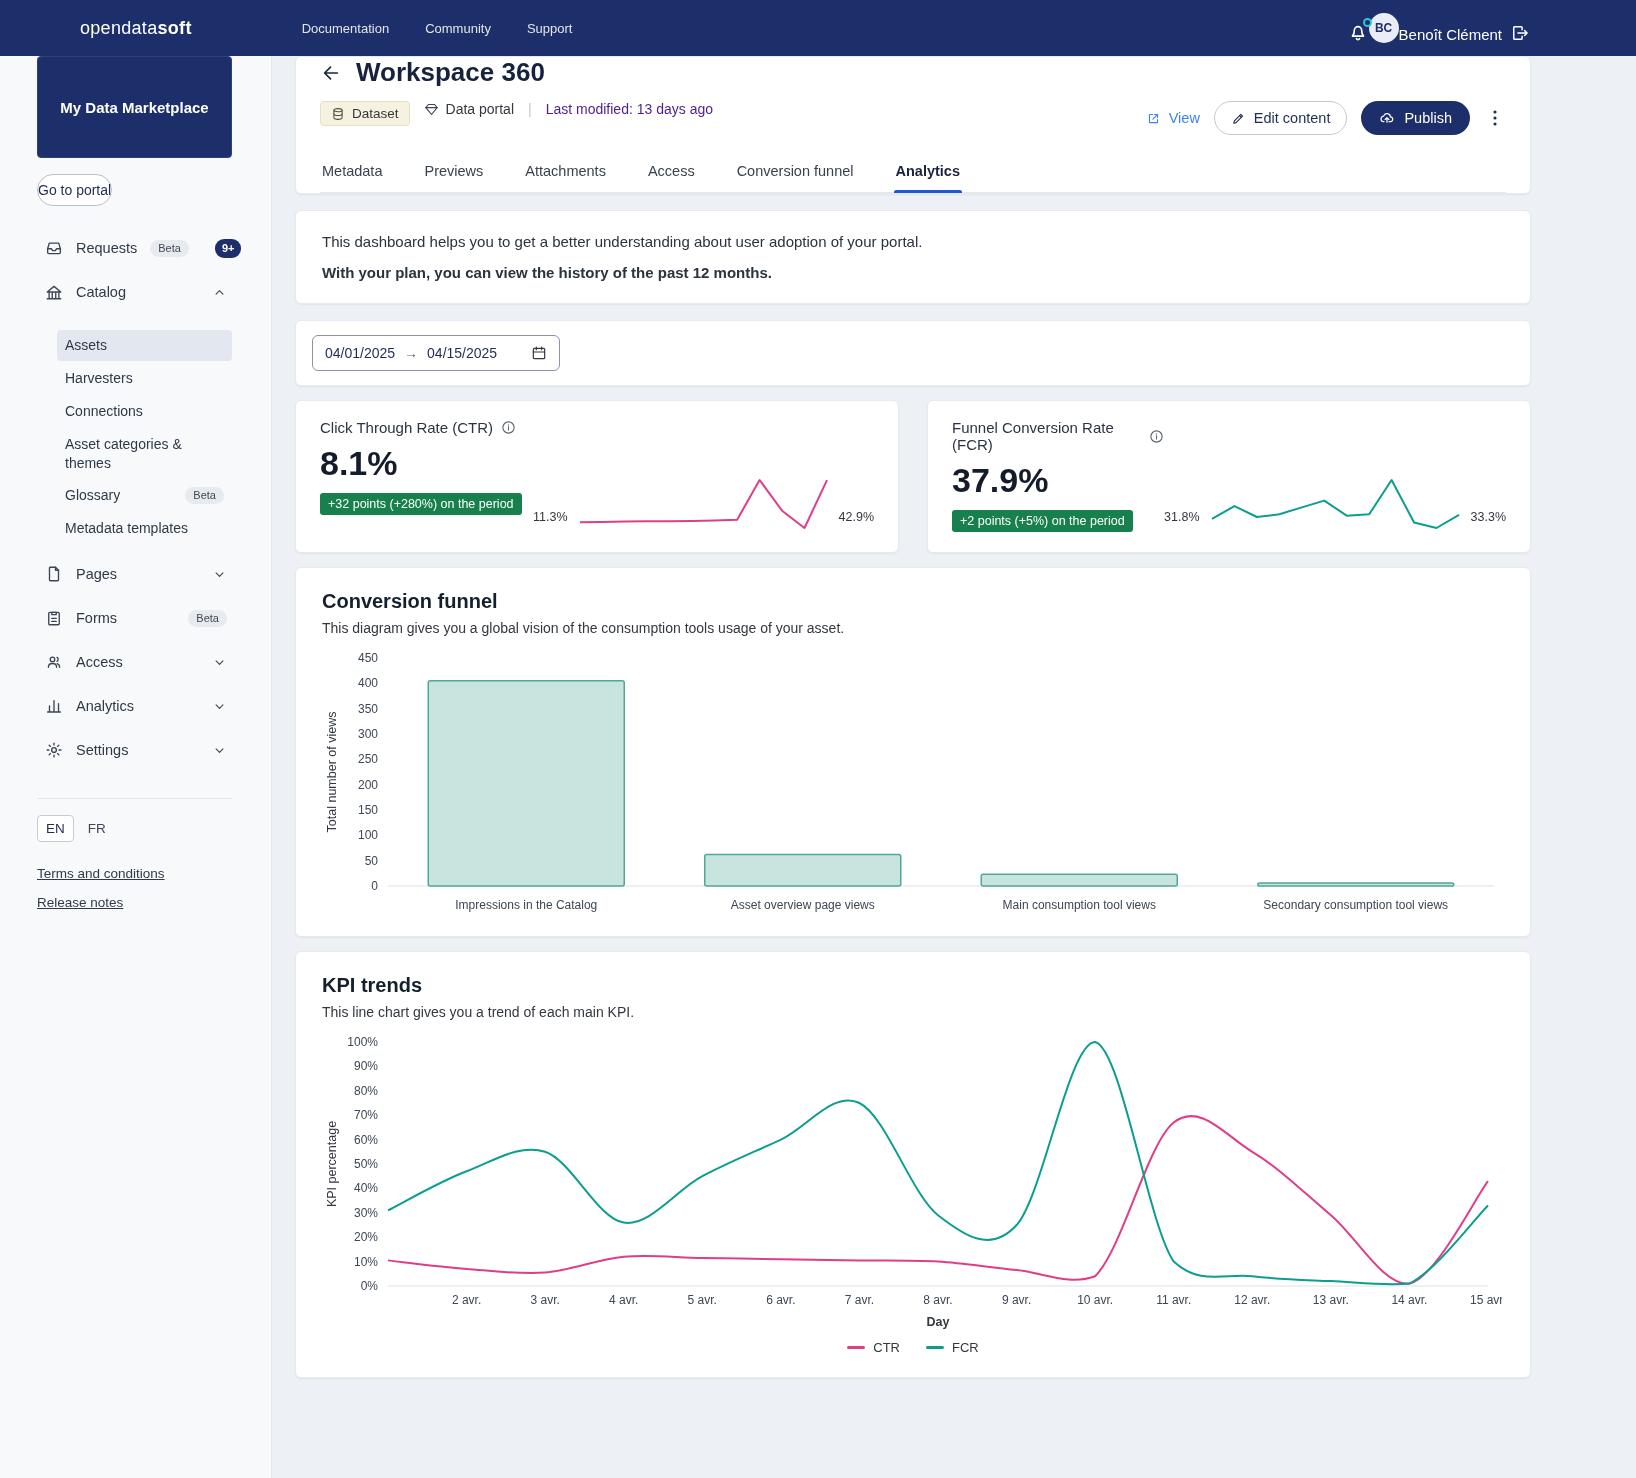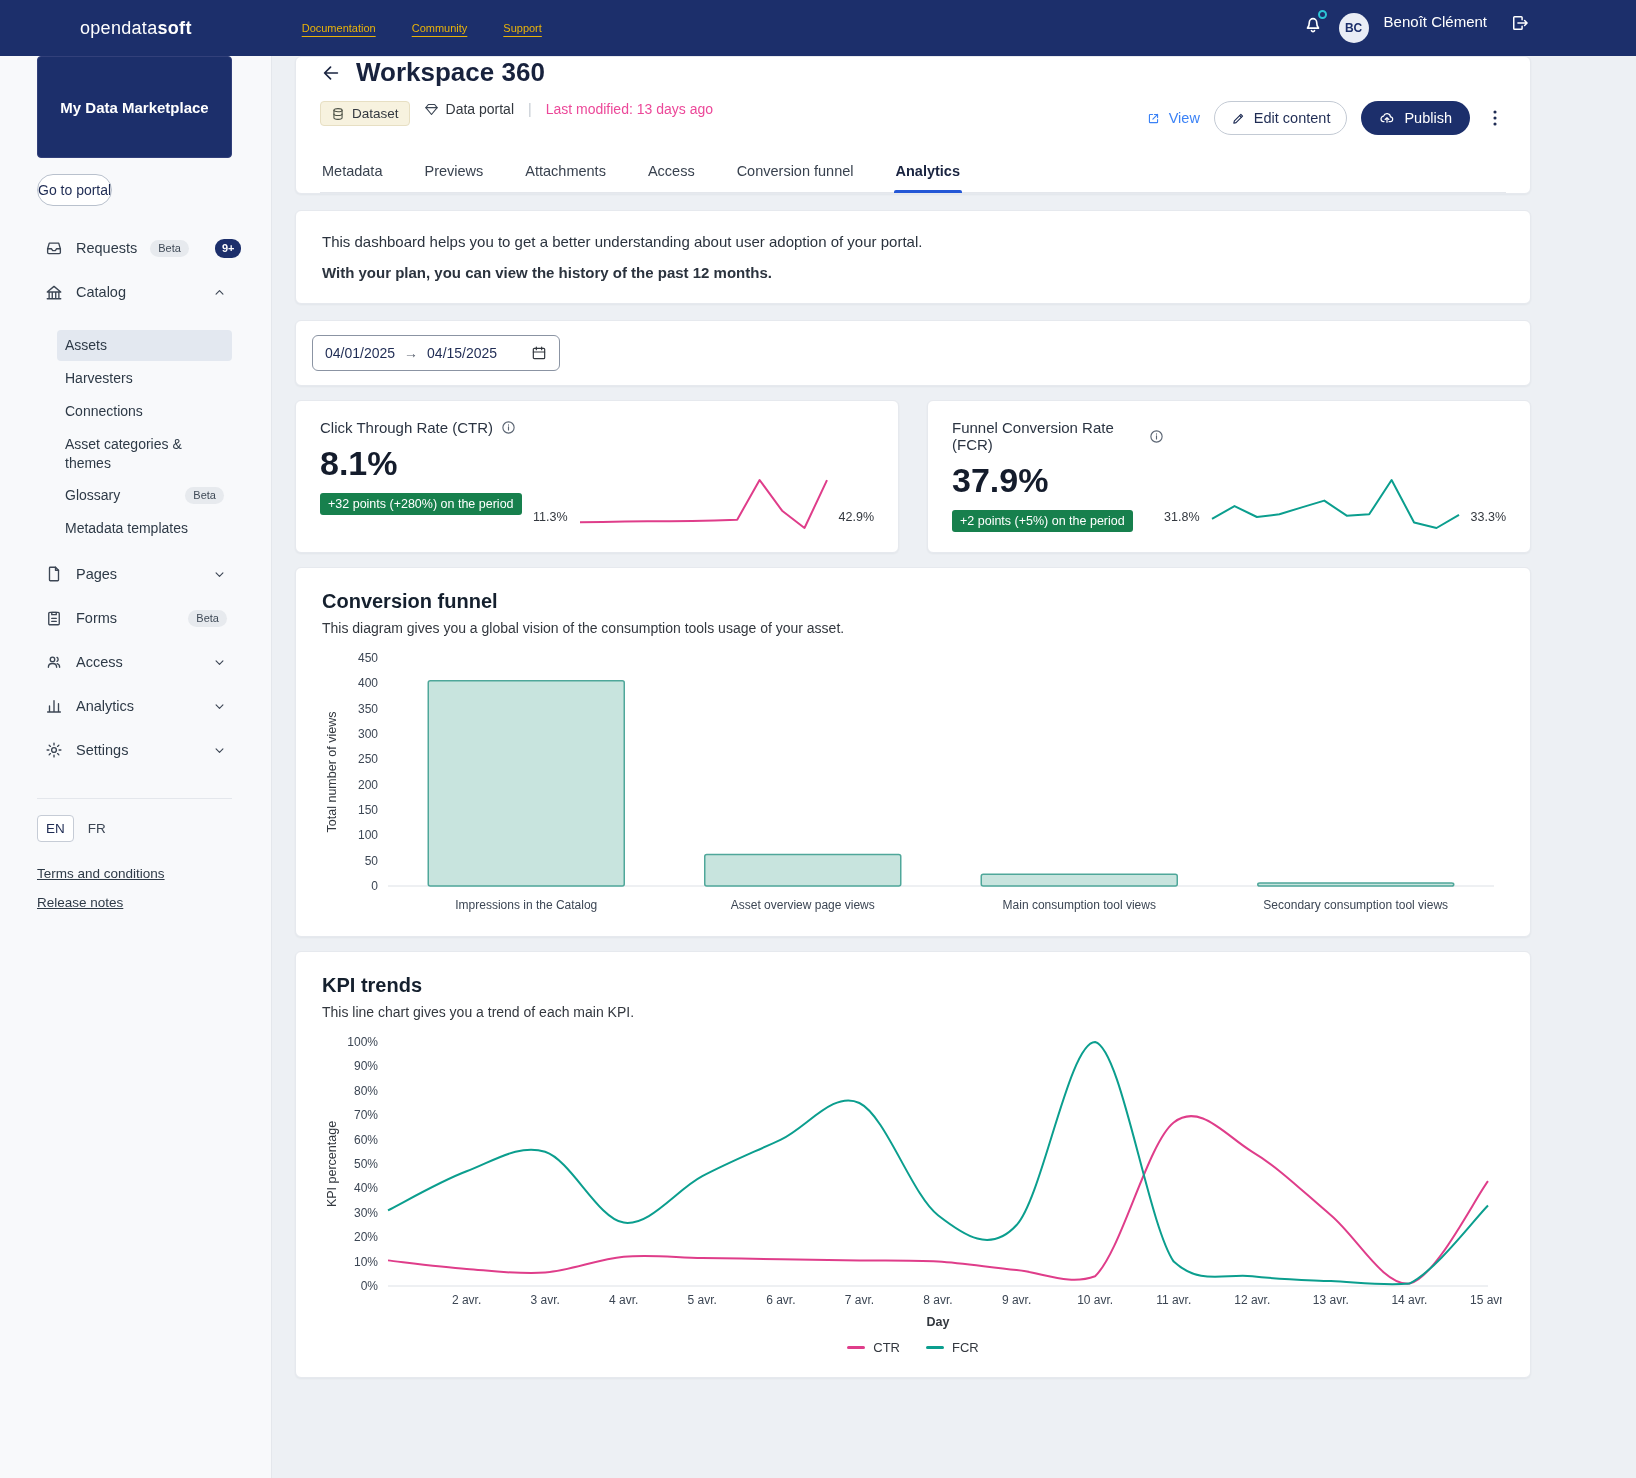--- a/index.html
+++ b/index.html
@@ -7,22 +7,22 @@
   }
   *{box-sizing:border-box;margin:0;padding:0}
   html,body{width:1636px;height:1478px}
   body{font-family:"Liberation Sans",sans-serif;background:#edf0f4;color:#2e3a47;overflow:hidden}
   [data-icon]{display:inline-block;flex:none}
   
   .topbar{height:56px;background:var(--navy);display:flex;align-items:center;padding:0 106px 0 80px;color:#fff}
   .logo{font-size:18px;letter-spacing:.3px;cursor:pointer;font-weight:300}
   .logo b{font-weight:700}
   .topnav{display:flex;gap:36px;margin-left:110px}
-  .topnav a{color:#eab308;font-size:11px;text-decoration:underline;text-underline-offset:4px;cursor:pointer}
-  .top-right{margin-left:auto;display:flex;align-items:flex-start;gap:15px}
+  .topnav a{color:#e5e5e5;font-size:13px;text-underline-offset:4px;cursor:pointer}
+  .top-right{margin-left:auto;display:flex;align-items:flex-end;}
   .bell{position:relative;width:22px;height:22px;color:#fff;cursor:pointer}
   .bell .dot{position:absolute;top:-3px;right:-3px;width:9px;height:9px;border-radius:50%;border:2.5px solid #2cc6d6;background:var(--navy)}
   .avatar{width:30px;height:30px;border-radius:50%;background:#e9edf5;color:var(--navy);font-size:12px;font-weight:700;display:flex;align-items:center;justify-content:center;cursor:pointer}
   .username{font-size:15px}
   .logout{width:20px;height:20px;color:#fff;cursor:pointer;margin-left:8px}
   
   .layout{display:flex;height:1422px}
   .sidebar{width:272px;background:#f8f9fb;border-right:1px solid #e4e7ec;flex:none}
   .main{flex:1;padding-left:23px}
   .content{width:1236px}
@@ -51,21 +51,21 @@
   .header-card{padding:0 24px 0;margin-bottom:16px}
   .title-row{display:flex;align-items:center;gap:14px}
   .back-btn{width:22px;height:22px;color:#1a2440;background:none;border:none;cursor:pointer;padding:0}
   h1{font-size:26px;font-weight:700;color:#18223d}
   .meta-row{display:flex;align-items:flex-start;gap:14px;margin-top:13px}
   .chip{display:inline-flex;align-items:center;gap:7px;background:#f7f2df;border:1px solid #e7dfc3;border-radius:4px;padding:4px 10px;font-size:13.5px;color:#33383f;cursor:pointer}
   .chip .icn{width:14px;height:14px;color:#4a4f44}
   .meta-item{display:inline-flex;align-items:center;gap:7px;font-size:14px;color:#33383f}
   .meta-item .icn{width:15px;height:15px;color:#3c4654}
   .sep{color:#c4cad2;font-size:14px}
-  .modified{font-size:14px;color:#ec4899}
+  .modified{font-size:14px;color:#4c1d95}
   .actions{margin-left:auto;display:flex;align-items:center;gap:14px}
   .view-btn{display:inline-flex;align-items:center;gap:8px;background:none;border:none;color:#3b82f6;font-size:14.5px;cursor:pointer;font-family:inherit}
   .view-btn .icn{width:15px;height:15px}
   .edit-btn{display:inline-flex;align-items:center;gap:8px;background:#fff;border:1px solid #c3cad4;border-radius:17px;padding:8px 16px;color:#1f2c54;font-size:14.5px;cursor:pointer;font-family:inherit}
   .edit-btn .icn{width:15px;height:15px}
   .publish-btn{display:inline-flex;align-items:center;gap:9px;background:var(--navy);border:none;border-radius:17px;padding:9px 18px;color:#fff;font-size:14.5px;cursor:pointer;font-family:inherit}
   .publish-btn .icn{width:16px;height:16px}
   .kebab-btn{width:22px;height:22px;color:#1f2c54;background:none;border:none;cursor:pointer;padding:0}
   .tabs{display:flex;gap:38px;margin-top:16px;border-bottom:1px solid #e4e7ec}
   .tab{padding:12px 2px 13px;font-size:14.5px;color:#39424f;cursor:pointer;position:relative}

